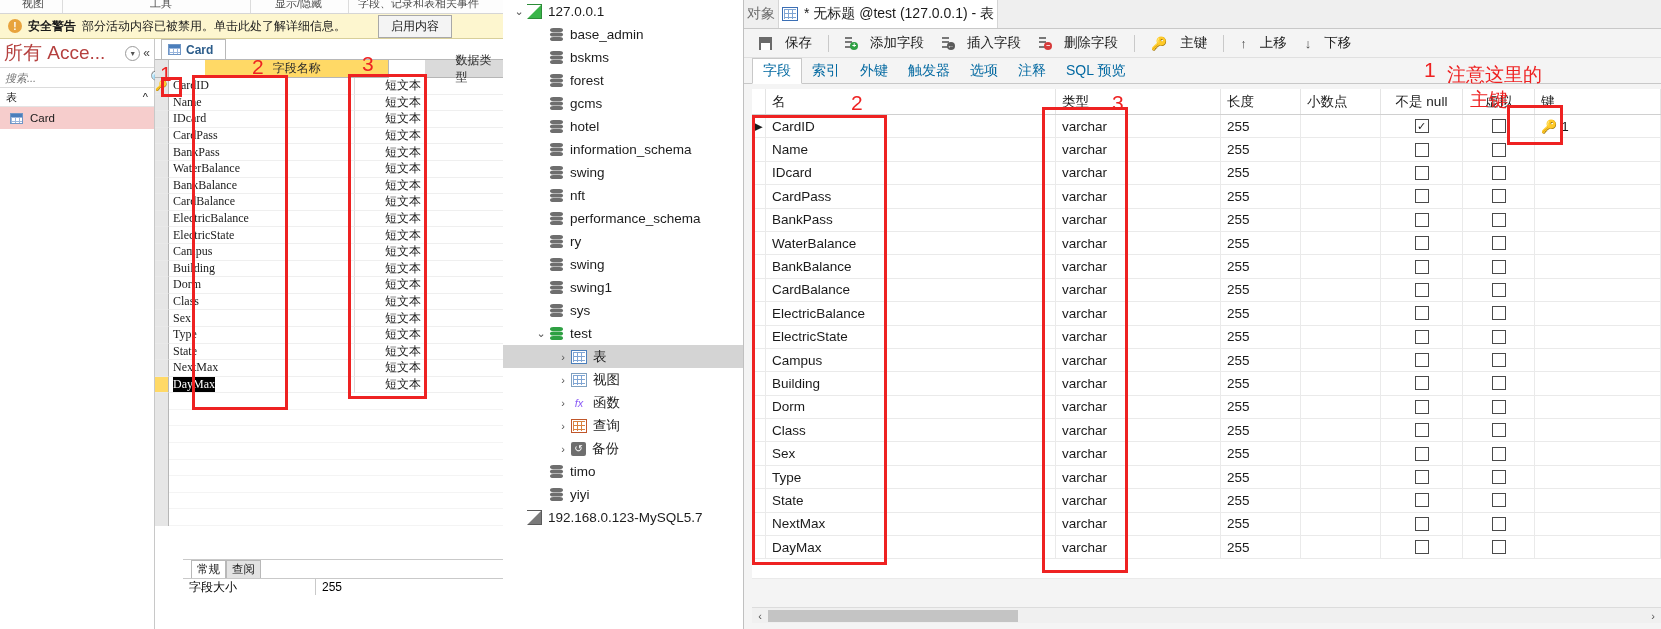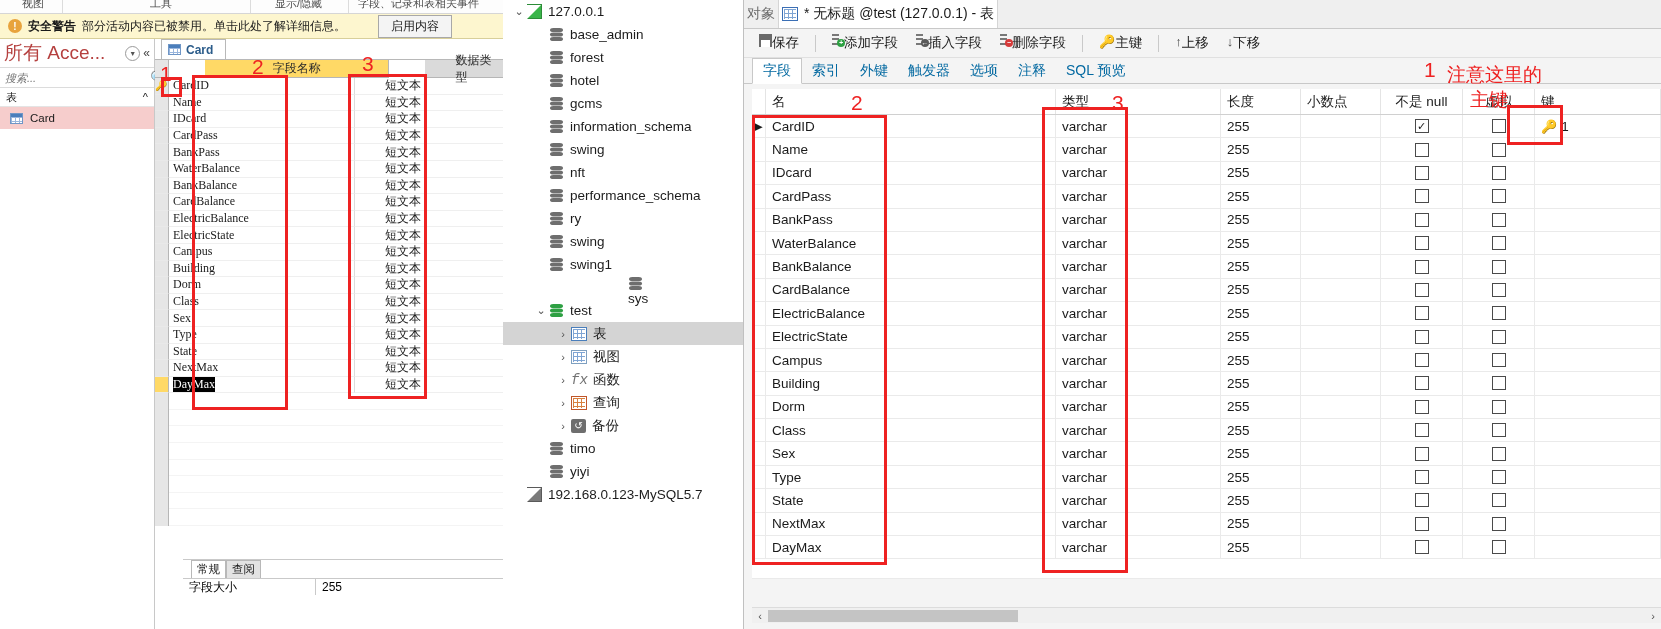--- a/index.html
+++ b/index.html
@@ -209,22 +209,22 @@
       linear-gradient(to right, #7fa5d4 1px, transparent 1px),
       linear-gradient(to bottom, #7fa5d4 1px, transparent 1px);
     background-size: 4px 4px;
   }
   .ico-sub.view { border-color:#7fa0c0; }
   .ico-sub.query { border-color:#c0562a; }
   .ico-sub.query::after { background-image:
       linear-gradient(to right, #d9813f 1px, transparent 1px),
       linear-gradient(to bottom, #d9813f 1px, transparent 1px); }
   .ico-fx {
-    width:16px; flex:0 0 auto; margin-right:6px; color:#737373;
-    font-family:Liberation Mono, monospace; font-style:italic; font-size:14px;
+    width:16px; flex:0 0 auto; margin-right:6px; color:#8b5cf6;
+    font-family:Liberation Sans, sans-serif; font-style:italic; font-size:11px;
     text-align:center;
   }
   .ico-bk {
     width:15px;height:14px;flex:0 0 auto;margin-right:6px;
     background:#6e6e6e;border-radius:2px;color:#fff;font-size:10px;
     display:flex;align-items:center;justify-content:center;
   }
 
   
   .nav-pane-right {
@@ -246,21 +246,21 @@
     content:""; position:absolute; inset:1px;
     background-image:
       linear-gradient(to right, #7fa5d4 1px, transparent 1px),
       linear-gradient(to bottom, #7fa5d4 1px, transparent 1px);
     background-size:4px 4px;
   }
   .nv-toolbar {
     display:flex; align-items:center; height: 29px; background:#f4f4f4;
     padding-left: 8px; gap: 4px; border-bottom:1px solid #e0e0e0;
   }
-  .tb-btn { display:flex;align-items:flex-start;gap:0;padding:2px 7px;font-size:13.5px;color:#1c1c1c; white-space:nowrap;}
+  .tb-btn { display:flex;align-items:center;gap:13px;padding:2px 7px;font-size:13.5px;color:#1c1c1c; white-space:nowrap;}
   .tb-div { width:1px;height:17px;background:#c9c9c9;margin:0 5px; }
   .ico-save { width:13px;height:13px;background:#6a6a6a;position:relative;flex:0 0 auto;}
   .ico-save::after{content:"";position:absolute;left:2px;top:6px;right:2px;bottom:0;background:#fff;}
   .ico-fld { width:12px;height:13px;flex:0 0 auto;position:relative;}
   .ico-fld::before{content:"";position:absolute;left:0;top:0;width:7px;height:13px;
     background: repeating-linear-gradient(#787878 0 2px, transparent 2px 4.3px);}
   .badge { position:absolute;right:-1px;bottom:0;width:8px;height:8px;border-radius:50%;
     color:#fff;font-size:7px;line-height:8px;text-align:center;font-weight:bold;}
   .badge.g{background:#2ea043;} .badge.r{background:#d63b3b;} .badge.b{background:#5a5a5a;}
   .ico-key2 { color:#e0a400; font-size:13px; flex:0 0 auto;}
@@ -562,35 +562,40 @@
           <span>127.0.0.1</span>
         </div>
         <div class="tnode" style="padding-left: 30px;">
           <span class="twist"></span>
           <span class="ico-db"></span>
           <span>base_admin</span>
         </div>
         <div class="tnode" style="padding-left: 30px;">
           <span class="twist"></span>
           <span class="ico-db"></span>
+          <span>bskms</span>
+        </div>
+        <div class="tnode" style="padding-left: 30px;">
+          <span class="twist"></span>
+          <span class="ico-db"></span>
           <span>forest</span>
         </div>
         <div class="tnode" style="padding-left: 30px;">
           <span class="twist"></span>
           <span class="ico-db"></span>
+          <span>gcms</span>
+        </div>
+        <div class="tnode" style="padding-left: 30px;">
+          <span class="twist"></span>
+          <span class="ico-db"></span>
           <span>hotel</span>
         </div>
         <div class="tnode" style="padding-left: 30px;">
           <span class="twist"></span>
           <span class="ico-db"></span>
-          <span>gcms</span>
-        </div>
-        <div class="tnode" style="padding-left: 30px;">
-          <span class="twist"></span>
-          <span class="ico-db"></span>
           <span>information_schema</span>
         </div>
         <div class="tnode" style="padding-left: 30px;">
           <span class="twist"></span>
           <span class="ico-db"></span>
           <span>swing</span>
         </div>
         <div class="tnode" style="padding-left: 30px;">
           <span class="twist"></span>
           <span class="ico-db"></span>
@@ -609,21 +614,21 @@
         <div class="tnode" style="padding-left: 30px;">
           <span class="twist"></span>
           <span class="ico-db"></span>
           <span>swing</span>
         </div>
         <div class="tnode" style="padding-left: 30px;">
           <span class="twist"></span>
           <span class="ico-db"></span>
           <span>swing1</span>
         </div>
-        <div class="tnode" style="padding-left: 30px; flex-direction: column;">
+        <div class="tnode" style="padding-left: 30px;">
           <span class="twist"></span>
           <span class="ico-db"></span>
           <span>sys</span>
         </div>
         <div class="tnode" style="padding-left: 30px;">
           <span class="twist">⌄</span>
           <span class="ico-db green"></span>
           <span>test</span>
         </div>
         <div class="tnode sel" style="padding-left: 52px;">

